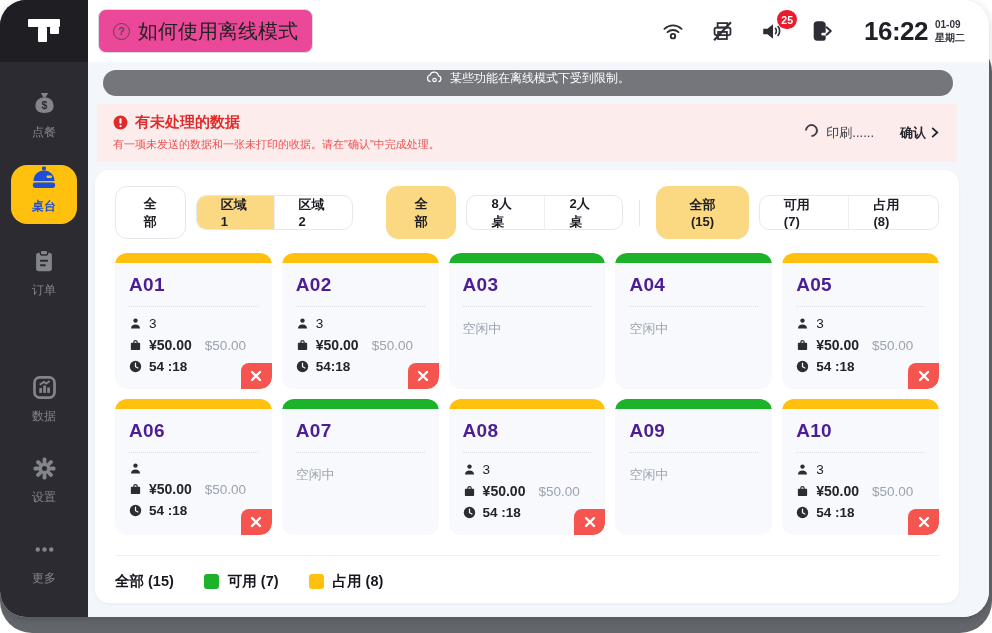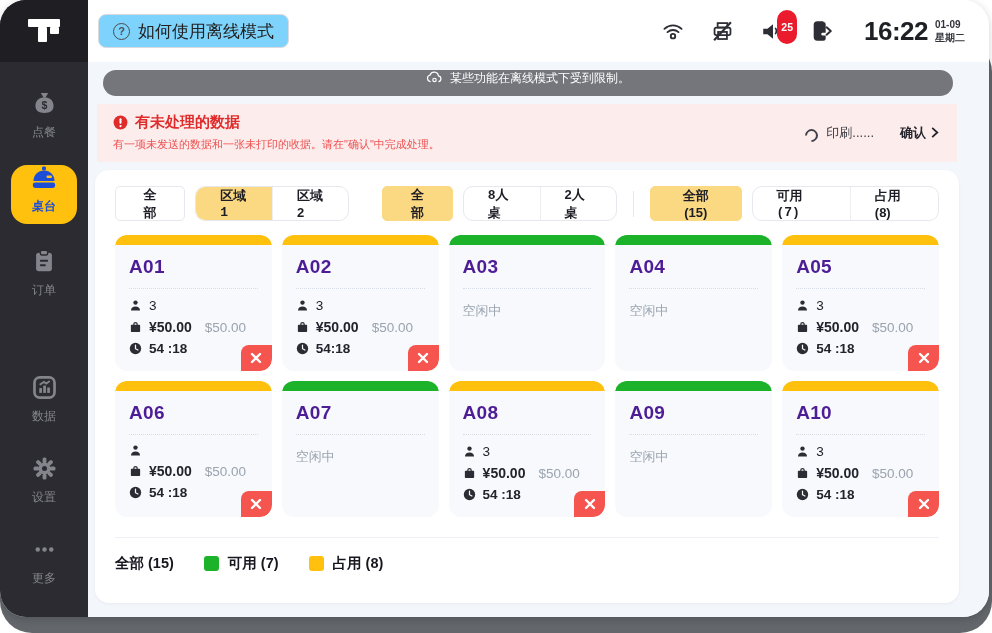--- a/index.html
+++ b/index.html
@@ -13,54 +13,54 @@
   .logo { height: 62px; background: #1e1e23; display: flex; align-items: center; justify-content: center; }
   .nav { flex: 1; display: flex; flex-direction: column; align-items: center; padding: 22px 0 24px; gap: 18px; }
   .nav-item { width: 66px; display: flex; flex-direction: column; align-items: center; gap: 7px; color: #84848c; font-size: 12px; border-radius: 16px; padding: 6px 0; cursor: pointer; }
   .nav-item svg { display: block; }
   .nav-item.active { background: var(--occ, #FFC112); color: #1d4ed8; font-weight: 700; padding: 0 0 9px; }
   .nav-spacer { flex: 1; }
 
   
   .main { flex: 1; display: flex; flex-direction: column; background: #f3f6fb; min-width: 0; }
   .topbar { height: 62px; background: #fff; display: flex; align-items: center; padding: 0 24px 0 10px; flex-shrink: 0; }
-  .help-btn { display: flex; align-items: center; gap: 8px; border: 1px solid #d9dadf; border-radius: 8px; background: #7dd3fc; height: 34px; padding: 0 14px; font-size: 17px; color: #222; cursor: pointer; }
+  .help-btn { display: flex; align-items: center; gap: 8px; border: 1px solid #d9dadf; border-radius: 8px; background: #ec4899; height: 44px; padding: 0 14px; font-size: 20px; color: #222; cursor: pointer; }
   .qmark { width: 17px; height: 17px; border: 1.6px solid #4c4c52; border-radius: 50%; display: inline-flex; align-items: center; justify-content: center; font-size: 11px; font-weight: 700; color: #4c4c52; }
   .qmark::after { content: "?"; }
   .top-icons { margin-left: auto; display: flex; align-items: center; gap: 26px; }
   .ticon { position: relative; display: flex; cursor: pointer; color: #2d2d35; }
-  .badge { position: absolute; top: -9px; right: -13px; min-width: 19px; height: 34px; border-radius: 10px; background: #ea1b2d; color: #fff; font-size: 10.5px; font-weight: 700; display: flex; align-items: center; justify-content: center; padding: 0 4px; }
+  .badge { position: absolute; top: -9px; right: -13px; min-width: 19px; height: 19px; border-radius: 10px; background: #ea1b2d; color: #fff; font-size: 10.5px; font-weight: 700; display: flex; align-items: center; justify-content: center; padding: 0 4px; }
   .clock-box { display: flex; align-items: center; gap: 7px; margin-left: 4px; }
   .time { font-size: 26px; font-weight: 800; color: #1f2026; letter-spacing: -0.5px; }
   .datewrap { font-size: 10px; color: #33343c; font-weight: 700; line-height: 1.3; }
 
   .content { flex: 1; padding: 8px 30px 14px 5px; display: flex; flex-direction: column; min-height: 0; }
 
   .offline-banner { margin: 0 6px 8px 10px; height: 26px; border-radius: 13px; background: #74767b; color: #fff; font-size: 12px; display: flex; justify-content: center; gap: 7px; }
 
   .alert { background: #fdecec; border-radius: 0; padding: 9px 18px 10px 16px; display: flex; align-items: center; margin: 0 2px 8px 4px; }
   .alert-left { flex: 1; min-width: 0; }
   .alert-title-row { display: flex; align-items: center; gap: 7px; }
   .alert-title { color: #e02b2b; font-size: 15px; font-weight: 800; }
   .alert-desc { color: #ee4f4f; font-size: 11px; margin-top: 5px; }
   .alert-actions { display: flex; align-items: center; gap: 26px; }
-  .printing { display: flex; align-items: flex-end; gap: 8px; font-size: 13px; color: #3c3c44; }
+  .printing { display: flex; align-items: flex-start; gap: 8px; font-size: 13px; color: #3c3c44; }
   .spinner { width: 13px; height: 13px; border: 2px solid #43434b; border-left-color: transparent; border-radius: 50%; transform: rotate(-45deg); }
   .confirm-btn { display: flex; align-items: center; gap: 5px; font-size: 13px; font-weight: 800; color: #26262e; background: none; border: none; cursor: pointer; }
 
   .panel { flex: 1; background: #fff; border-radius: 14px; margin-left: 2px; padding: 16px 20px 16px; box-shadow: 0 1px 3px rgba(30,40,70,.06); display: flex; flex-direction: column; min-height: 0; }
 
   .filters { display: flex; align-items: center; gap: 10px; flex-shrink: 0; }
   .fgap { width: 14px; }
   .fdivider { width: 1px; height: 26px; background: #e4e7ed; margin: 0 6px; }
-  .fbtn { height: 35px; padding: 0 22px; border-radius: 5px; background: #fff; border: 1px solid #e7e8ee; font-size: 13px; font-weight: 700; color: #1c1c24; display: flex; align-items: center; cursor: pointer; }
+  .fbtn { height: 53px; padding: 0 22px; border-radius: 12px; background: #fff; border: 1px solid #e7e8ee; font-size: 13px; font-weight: 700; color: #1c1c24; display: flex; align-items: center; cursor: pointer; }
   .fbtn.sel { background: #fbd982; border-color: #fbd982; }
   .seg { display: flex; border: 1px solid #e7e8ee; border-radius: 10px; overflow: hidden; background: #fff; }
   .seg .opt { height: 33px; padding: 0 24px; display: flex; align-items: center; font-size: 13px; font-weight: 700; color: #1c1c24; border-left: 1px solid #eceef2; cursor: pointer; }
-  .seg .opt:first-child { border-left: none; font-family: Liberation Mono, monospace; }
+  .seg .opt:first-child { border-left: none; }
   .seg .opt.sel { background: #fbd982; }
 
   .grid { margin-top: 14px; display: grid; grid-template-columns: repeat(5, 1fr); gap: 10px; }
   .card { position: relative; background: #f7f9fd; border-radius: 12px; height: 136px; overflow: hidden; cursor: pointer; }
   .card-top { height: 10px; border-radius: 12px 12px 0 0; }
   .card-top.occupied { background: var(--occ, #FFC10E); }
   .card-top.free { background: var(--free, #1CB32B); }
   .card-body { padding: 11px 14px 10px; }
   .card-title { font-size: 19px; font-weight: 800; color: #4c1d95; letter-spacing: .3px; }
   .card-divider { border-top: 1.5px dotted #d7dbe4; margin-top: 10px; }

